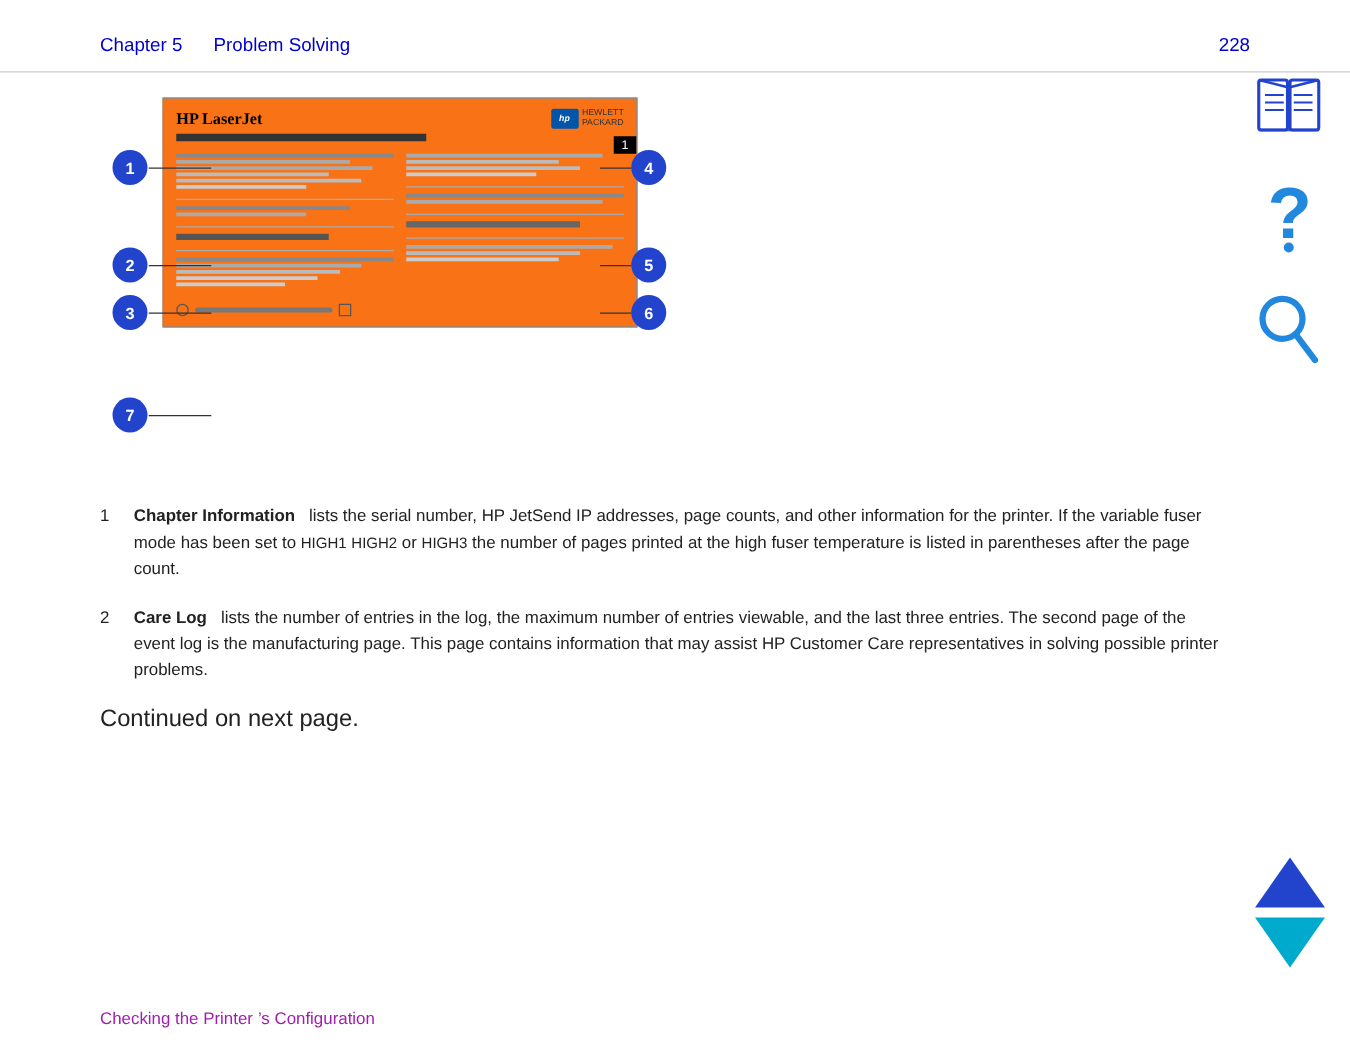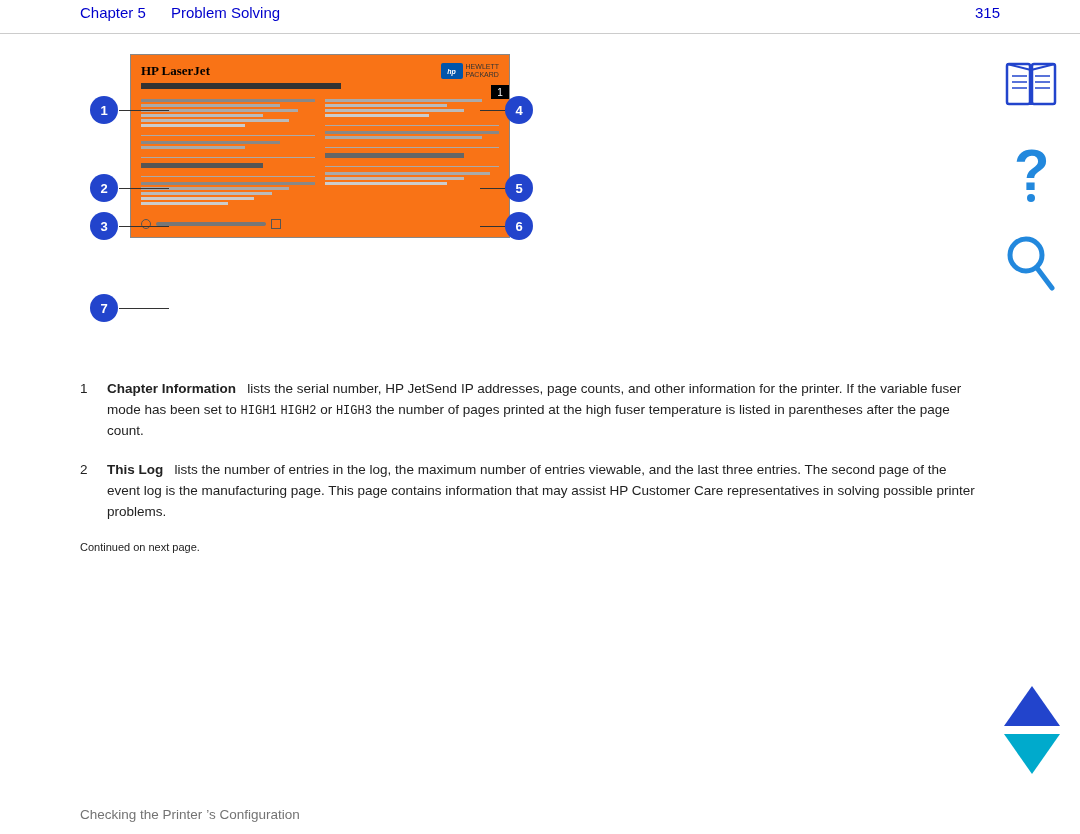--- a/index.html
+++ b/index.html
@@ -10,21 +10,21 @@
       background: #fff;
       position: relative;
       overflow: hidden;
     }
 
     
     .header {
       display: flex;
       justify-content: space-between;
       align-items: center;
-      padding: 4px 80px 12px 80px;
+      padding: 28px 80px 12px 80px;
       border-bottom: 1px solid #ccc;
       text-align: center;
     }
     .header-left {
       color: #0000cc;
       font-size: 15px;
     }
     .header-right {
       color: #0000cc;
       font-size: 15px;
@@ -76,40 +76,40 @@
       color: #222;
       min-width: 15px;
     }
     .desc-text {
       flex: 1;
     }
     .desc-bold {
       font-weight: bold;
     }
     .mono-text {
-      font-family: Liberation Mono, monospace;
+      font-family: Liberation Sans, sans-serif;
       font-size: 12px;
     }
 
     .continued {
-      font-size: 11px;
+      font-size: 19px;
       color: #222;
       margin-top: 0;
     }
 
     
     .footer {
       position: absolute;
       bottom: 12px;
       left: 80px;
       display: flex;
       gap: 4px;
     }
     .footer-link {
-      color: #737373;
+      color: #a21caf;
       font-size: 13.5px;
       text-decoration: none;
     }
 
     
     .right-sidebar {
       position: absolute;
       right: 20px;
       top: 60px;
       display: flex;
@@ -167,21 +167,21 @@
   </style>
 </head>
 <body>
 
 <div class="header">
   <div class="header-left">
     <span>Chapter 5</span>
     &nbsp;&nbsp;&nbsp;&nbsp;
     <span>Problem Solving</span>
   </div>
-  <div class="header-right">315</div>
+  <div class="header-right">228</div>
 </div>
 
 <div class="main-content">
   <div class="left-content">
 
     <div class="diagram-wrapper">
 
       <div style="position: absolute; left: 40px; top: 0; width: 380px; border: 1.5px solid #888; background: #f97316; padding: 8px 10px;">
 
         <div style="display:flex; justify-content:space-between; align-items:center; margin-bottom:4px; position:relative;">
@@ -299,21 +299,21 @@
       <div class="desc-item">
         <span class="desc-number">1</span>
         <span class="desc-text">
           <span class="desc-bold">Chapter Information</span>
           &nbsp;&nbsp;lists the serial number, HP JetSend IP addresses, page counts, and other information for the printer. If the variable fuser mode has been set to <span class="mono-text">HIGH1</span> <span class="mono-text">HIGH2</span> or <span class="mono-text">HIGH3</span> the number of pages printed at the high fuser temperature is listed in parentheses after the page count.
         </span>
       </div>
       <div class="desc-item">
         <span class="desc-number">2</span>
         <span class="desc-text">
-          <span class="desc-bold">This Log</span>
+          <span class="desc-bold">Care Log</span>
           &nbsp;&nbsp;lists the number of entries in the log, the maximum number of entries viewable, and the last three entries. The second page of the event log is the manufacturing page. This page contains information that may assist HP Customer Care representatives in solving possible printer problems.
         </span>
       </div>
     </div>
 
     <div class="continued">Continued on next page.</div>
 
   </div>
 </div>
 

